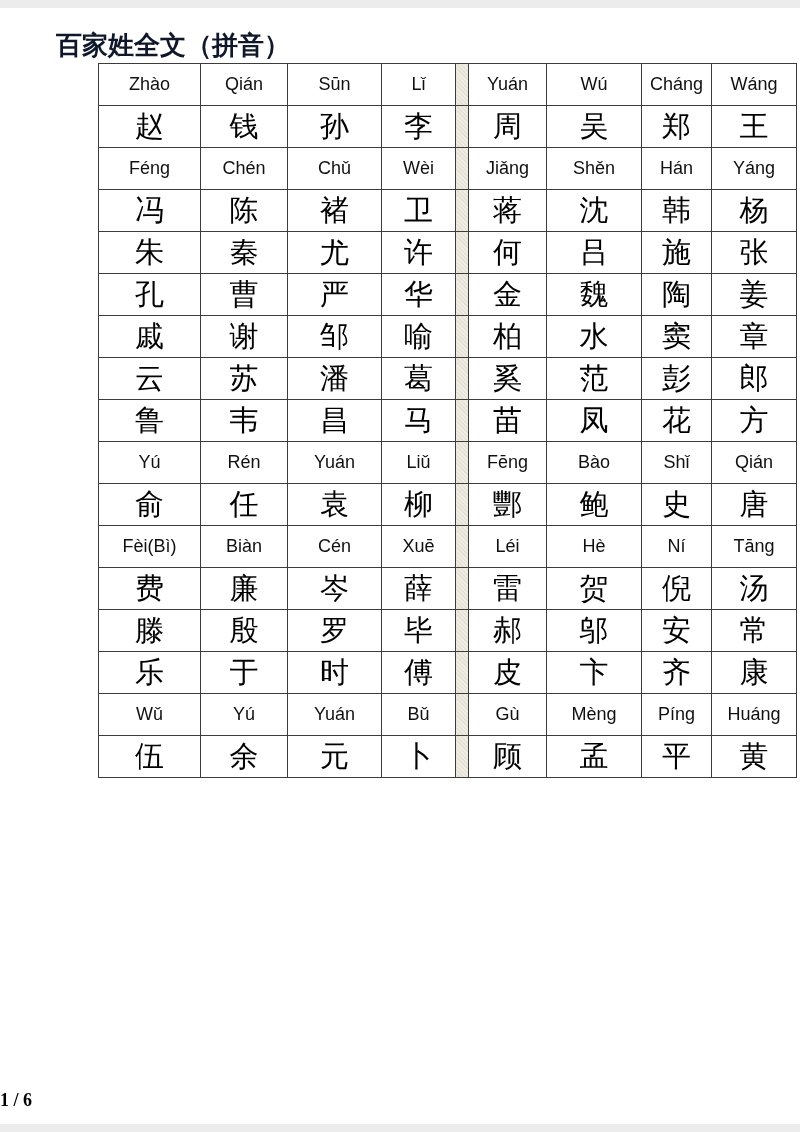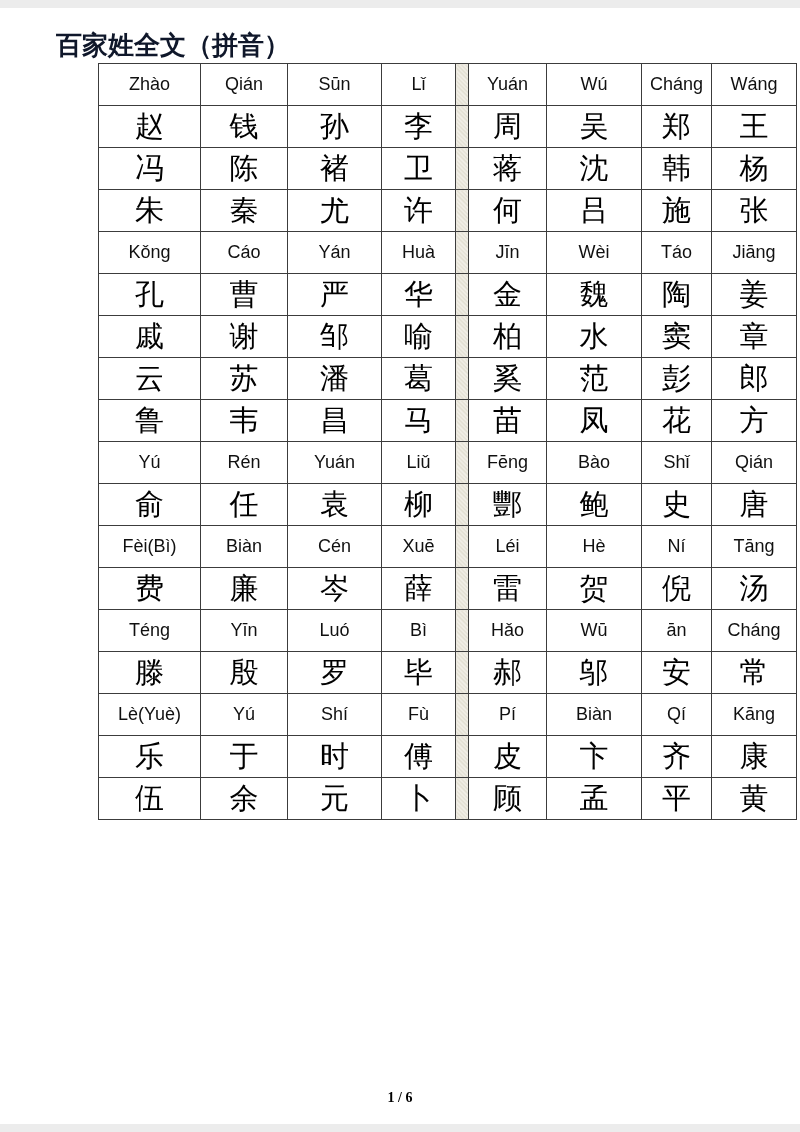--- a/index.html
+++ b/index.html
@@ -64,24 +64,23 @@
       45deg,
       rgba(255,255,255,0.5) 0px,
       rgba(255,255,255,0.5) 1px,
       rgba(0,0,0,0.03) 2px,
       rgba(0,0,0,0.03) 3px);
   }
   .footer-page{
     position:absolute;
     left:0;top:1090px;
     width:800px;
-    text-align:center;
     font-family:"Liberation Serif",serif;
     font-weight:bold;
-    font-size:14px;
+    font-size:18px;
     color:#000;
   }
 </style>
 </head>
 <body>
 
 <div class="edge-bar top"></div>
 
 <h1 class="doc-title">百家姓全文（拼音）</h1>
 
@@ -114,20 +113,31 @@
         <td class="hanzi">钱</td>
         <td class="hanzi">孙</td>
         <td class="hanzi">李</td>
         <td class="divider"></td>
         <td class="hanzi">周</td>
         <td class="hanzi">吴</td>
         <td class="hanzi">郑</td>
         <td class="hanzi">王</td>
       </tr>
       <tr>
+        <td class="pinyin">Féng</td>
+        <td class="pinyin">Chén</td>
+        <td class="pinyin">Chǔ</td>
+        <td class="pinyin">Wèi</td>
+        <td class="divider"></td>
+        <td class="pinyin">Jiǎng</td>
+        <td class="pinyin">Shěn</td>
+        <td class="pinyin">Hán</td>
+        <td class="pinyin">Yáng</td>
+      </tr>
+      <tr>
         <td class="hanzi">冯</td>
         <td class="hanzi">陈</td>
         <td class="hanzi">褚</td>
         <td class="hanzi">卫</td>
         <td class="divider"></td>
         <td class="hanzi">蒋</td>
         <td class="hanzi">沈</td>
         <td class="hanzi">韩</td>
         <td class="hanzi">杨</td>
       </tr>
@@ -136,31 +146,20 @@
         <td class="hanzi">秦</td>
         <td class="hanzi">尤</td>
         <td class="hanzi">许</td>
         <td class="divider"></td>
         <td class="hanzi">何</td>
         <td class="hanzi">吕</td>
         <td class="hanzi">施</td>
         <td class="hanzi">张</td>
       </tr>
       <tr>
-        <td class="pinyin">Kǒng</td>
-        <td class="pinyin">Cáo</td>
-        <td class="pinyin">Yán</td>
-        <td class="pinyin">Huà</td>
-        <td class="divider"></td>
-        <td class="pinyin">Jīn</td>
-        <td class="pinyin">Wèi</td>
-        <td class="pinyin">Táo</td>
-        <td class="pinyin">Jiāng</td>
-      </tr>
-      <tr>
         <td class="hanzi">孔</td>
         <td class="hanzi">曹</td>
         <td class="hanzi">严</td>
         <td class="hanzi">华</td>
         <td class="divider"></td>
         <td class="hanzi">金</td>
         <td class="hanzi">魏</td>
         <td class="hanzi">陶</td>
         <td class="hanzi">姜</td>
       </tr>
@@ -235,64 +234,53 @@
         <td class="hanzi">廉</td>
         <td class="hanzi">岑</td>
         <td class="hanzi">薛</td>
         <td class="divider"></td>
         <td class="hanzi">雷</td>
         <td class="hanzi">贺</td>
         <td class="hanzi">倪</td>
         <td class="hanzi">汤</td>
       </tr>
       <tr>
-        <td class="pinyin">Téng</td>
-        <td class="pinyin">Yīn</td>
-        <td class="pinyin">Luó</td>
-        <td class="pinyin">Bì</td>
-        <td class="divider"></td>
-        <td class="pinyin">Hǎo</td>
-        <td class="pinyin">Wū</td>
-        <td class="pinyin">ān</td>
-        <td class="pinyin">Cháng</td>
-      </tr>
-      <tr>
         <td class="hanzi">滕</td>
         <td class="hanzi">殷</td>
         <td class="hanzi">罗</td>
         <td class="hanzi">毕</td>
         <td class="divider"></td>
         <td class="hanzi">郝</td>
         <td class="hanzi">邬</td>
         <td class="hanzi">安</td>
         <td class="hanzi">常</td>
       </tr>
       <tr>
-        <td class="pinyin">Lè(Yuè)</td>
-        <td class="pinyin">Yú</td>
-        <td class="pinyin">Shí</td>
-        <td class="pinyin">Fù</td>
-        <td class="divider"></td>
-        <td class="pinyin">Pí</td>
-        <td class="pinyin">Biàn</td>
-        <td class="pinyin">Qí</td>
-        <td class="pinyin">Kāng</td>
-      </tr>
-      <tr>
         <td class="hanzi">乐</td>
         <td class="hanzi">于</td>
         <td class="hanzi">时</td>
         <td class="hanzi">傅</td>
         <td class="divider"></td>
         <td class="hanzi">皮</td>
         <td class="hanzi">卞</td>
         <td class="hanzi">齐</td>
         <td class="hanzi">康</td>
       </tr>
       <tr>
+        <td class="pinyin">Wǔ</td>
+        <td class="pinyin">Yú</td>
+        <td class="pinyin">Yuán</td>
+        <td class="pinyin">Bǔ</td>
+        <td class="divider"></td>
+        <td class="pinyin">Gù</td>
+        <td class="pinyin">Mèng</td>
+        <td class="pinyin">Píng</td>
+        <td class="pinyin">Huáng</td>
+      </tr>
+      <tr>
         <td class="hanzi">伍</td>
         <td class="hanzi">余</td>
         <td class="hanzi">元</td>
         <td class="hanzi">卜</td>
         <td class="divider"></td>
         <td class="hanzi">顾</td>
         <td class="hanzi">孟</td>
         <td class="hanzi">平</td>
         <td class="hanzi">黄</td>
       </tr>

